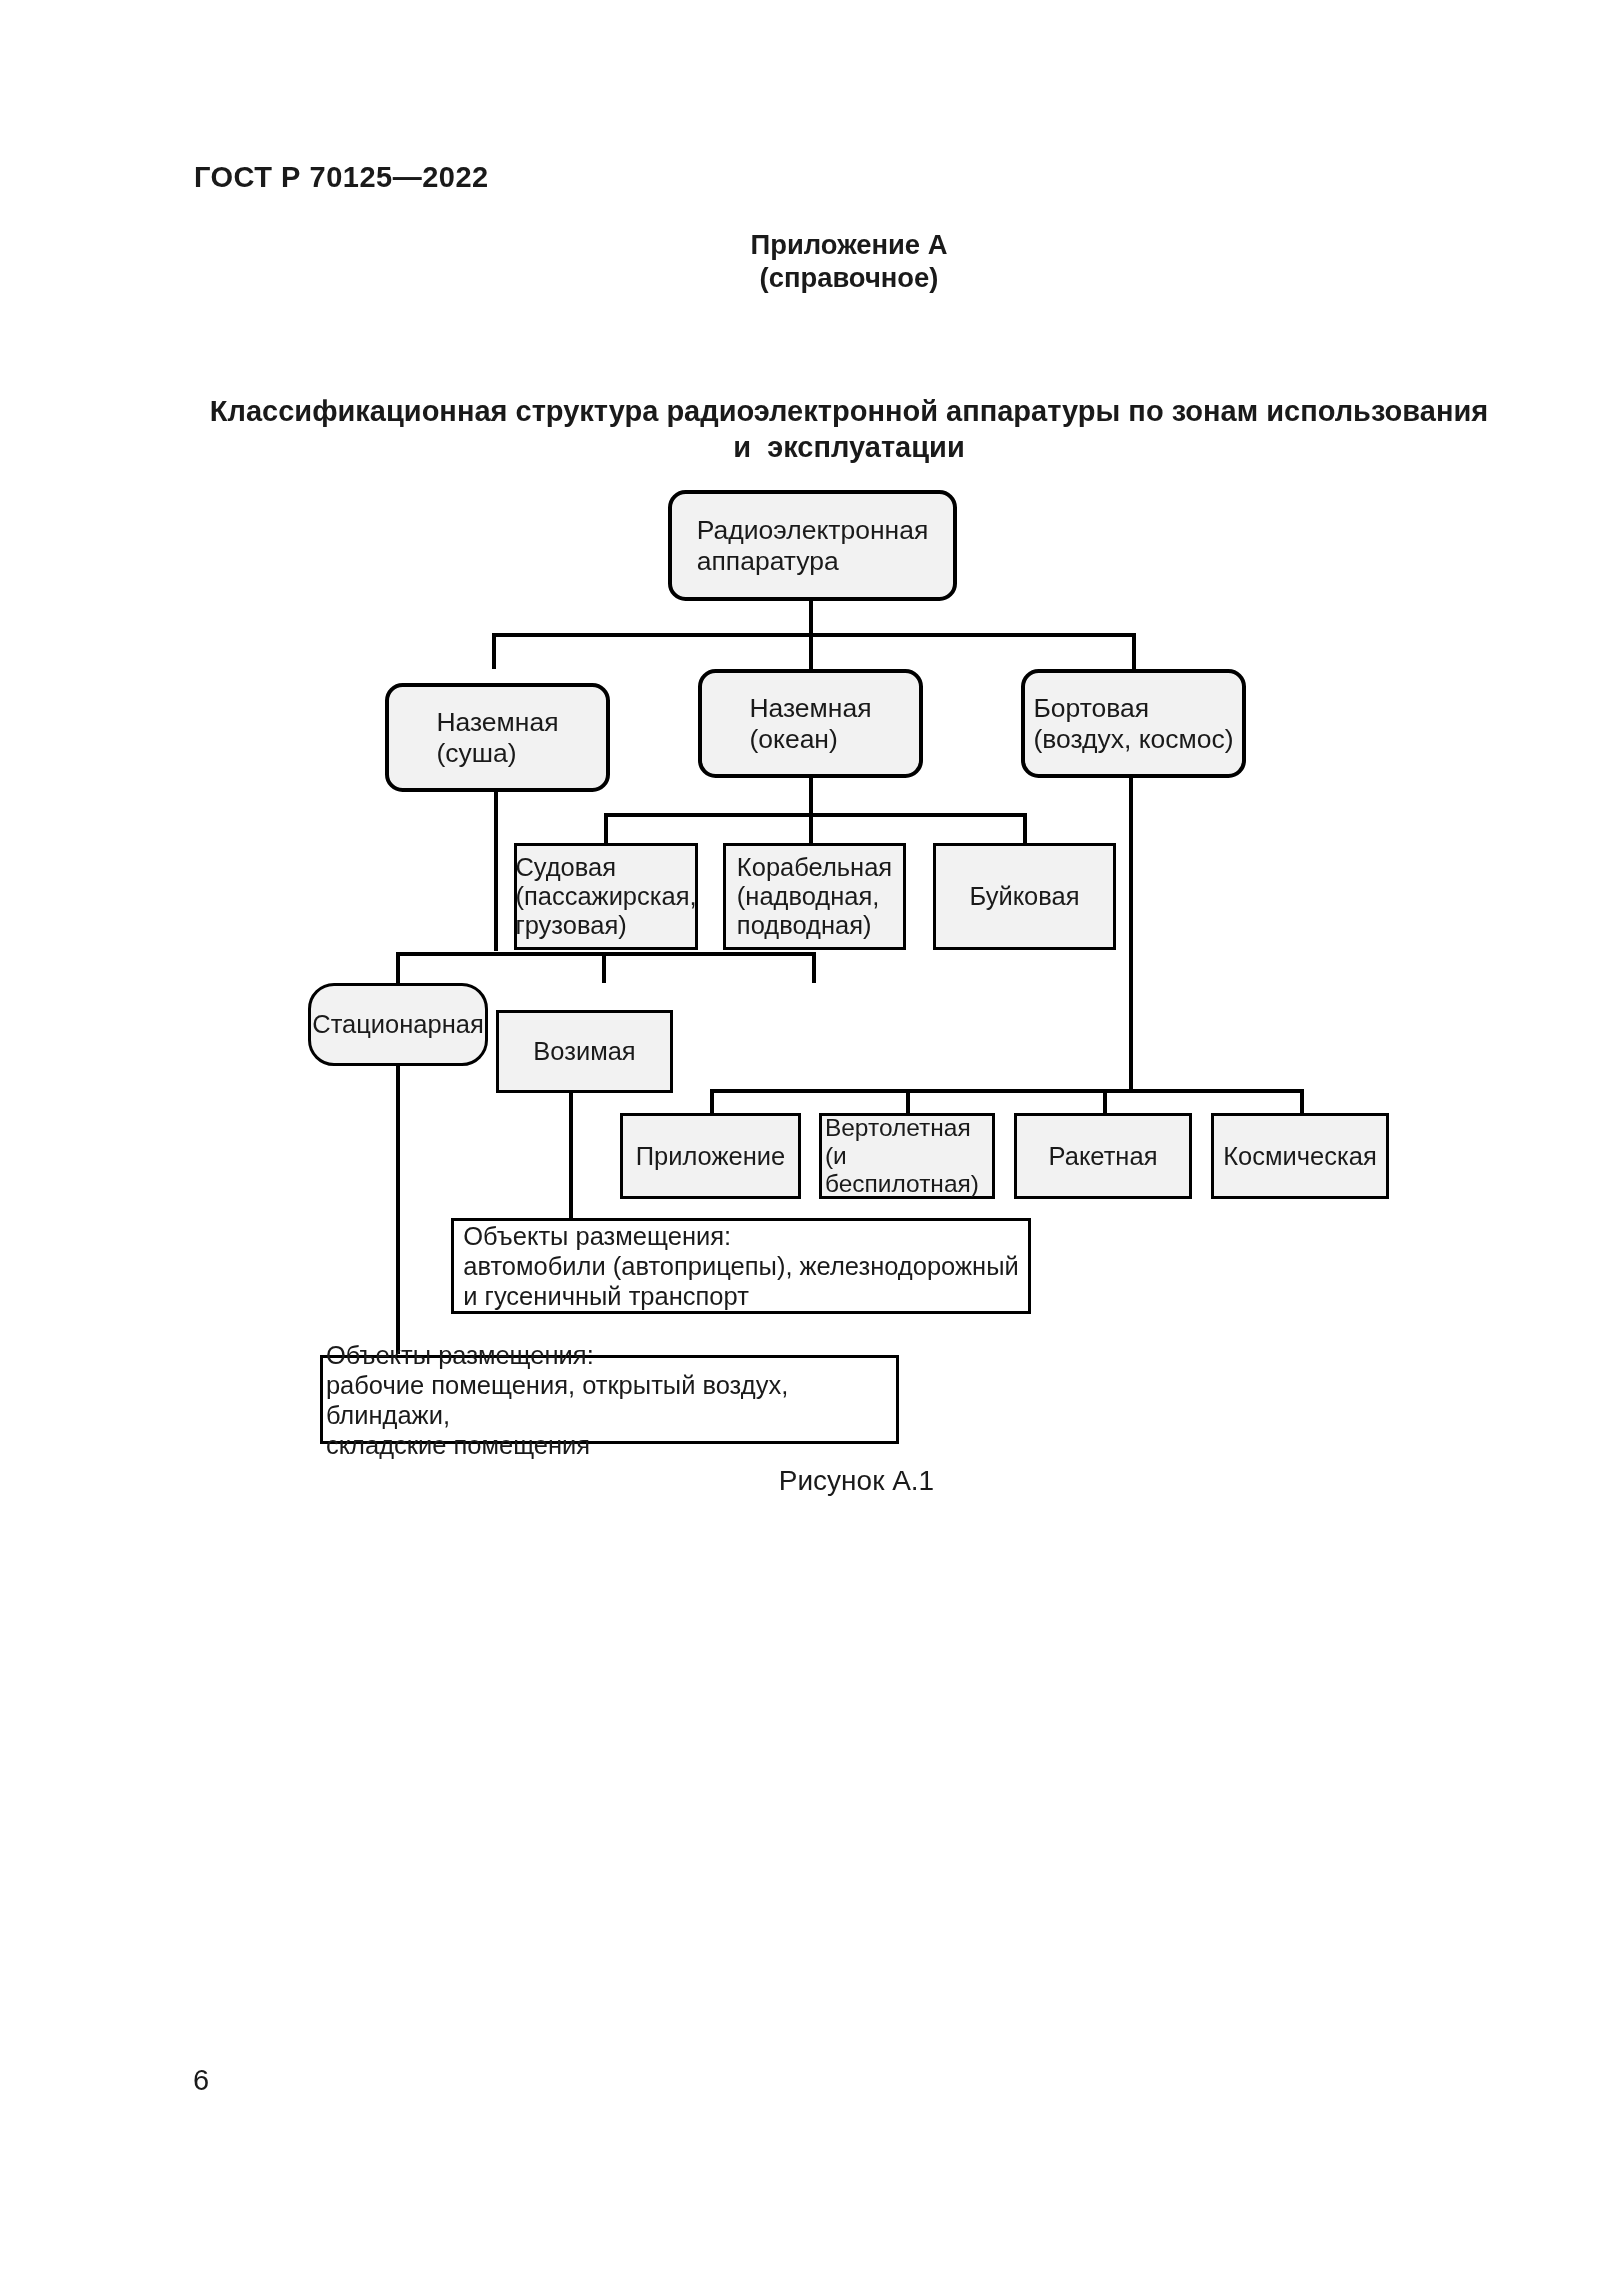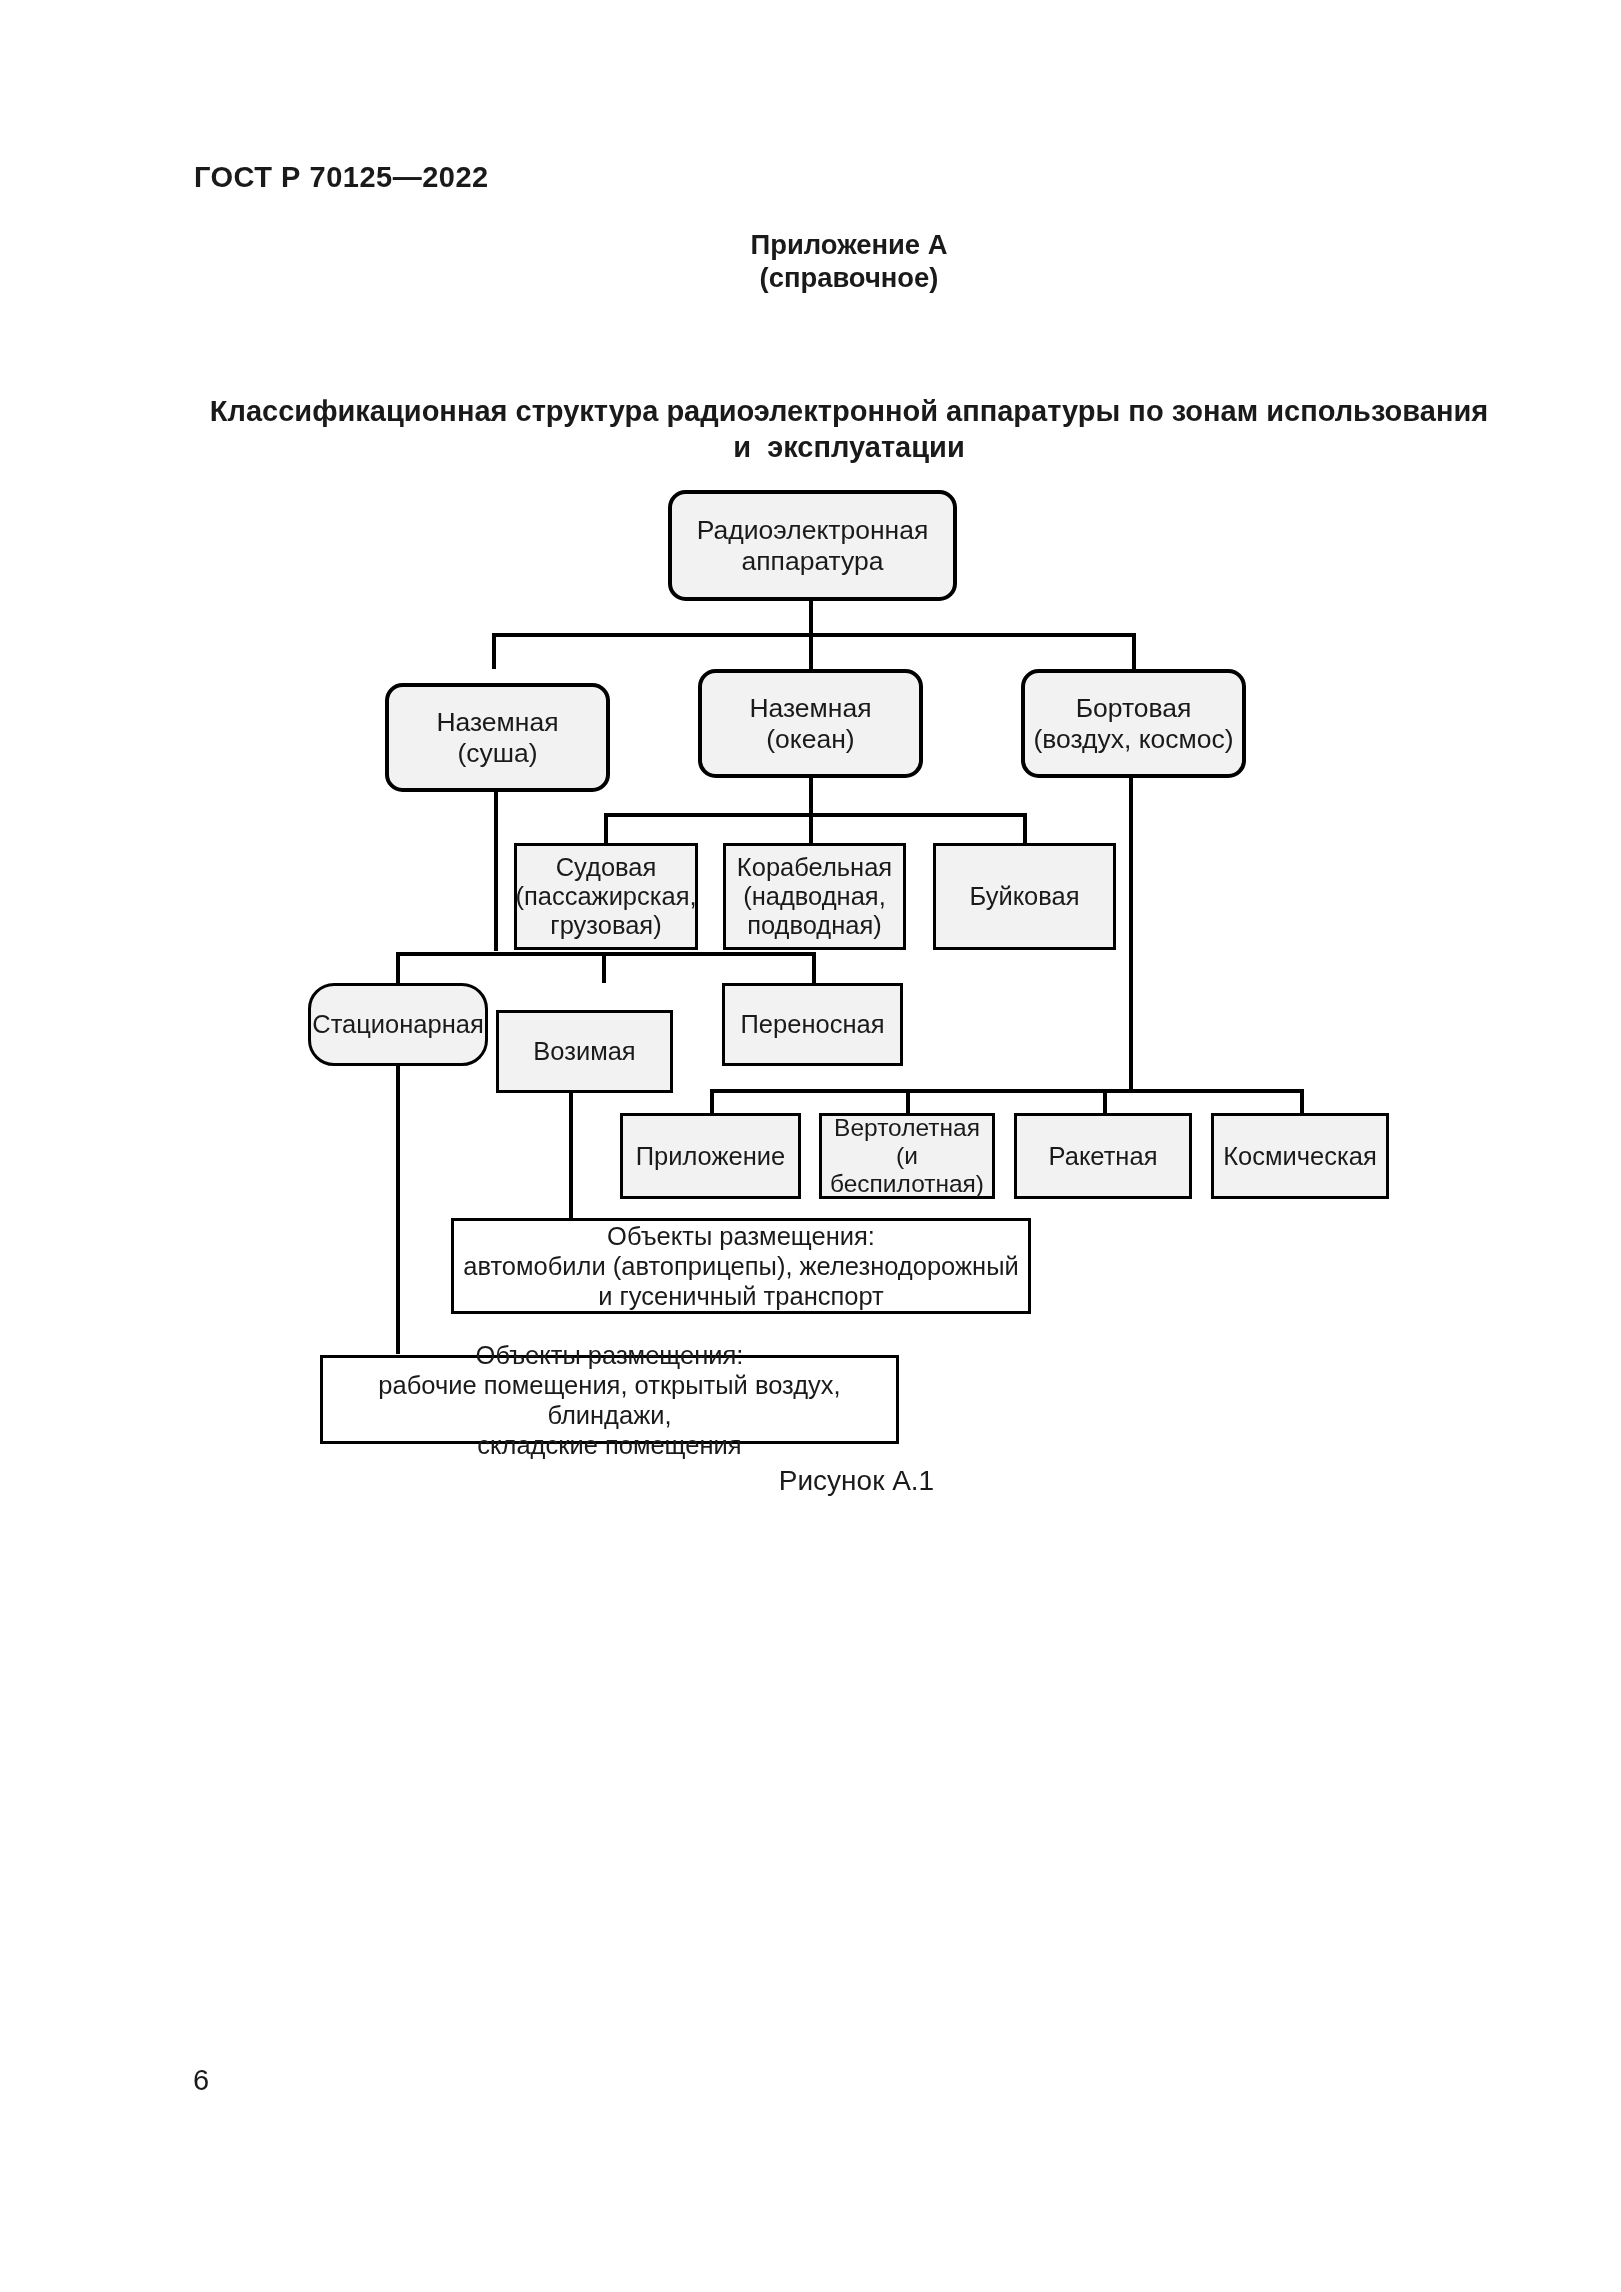--- a/index.html
+++ b/index.html
@@ -38,21 +38,21 @@
     left:193px;top:2064px;
     font-size:29px;
   }
   
   .box{
     position:absolute;
     box-sizing:border-box;
     background:#f2f2f2;
     border:3.9px solid #000;
     display:flex;align-items:center;justify-content:center;
-    text-align:center;
+    text-align:left;
     font-size:25.5px;line-height:29px;
     padding:2px 2.9px;
     z-index:2;
   }
   .box .lbl{white-space:pre-line;}
   .rbox{border-width:4.9px;border-radius:17.6px;font-size:26.5px;line-height:31px;}
   .wbox{background:#ffffff;line-height:30px;}
   #b-root{left:668px;top:490px;width:289px;height:111px;}
   #b-naz {left:385px;top:683px;width:225px;height:109px;}
   #b-mor {left:698px;top:669px;width:225px;height:109px;}
@@ -163,23 +163,20 @@
   <div class="box" id="b-buy">
     <span class="lbl">Буйковая</span>
   </div>
 
   <div class="box" id="b-sta">
     <span class="lbl">Стационарная</span>
   </div>
   <div class="box" id="b-voz">
     <span class="lbl">Возимая</span>
   </div>
-  <div class="box" id="b-per">
-    <span class="lbl">Переносная</span>
-  </div>
 
   <div class="box" id="b-sam">
     <span class="lbl">Приложение</span>
   </div>
   <div class="box" id="b-ver">
     <span class="lbl">Вертолетная
 (и беспилотная)</span>
   </div>
   <div class="box" id="b-rak">
     <span class="lbl">Ракетная</span>

